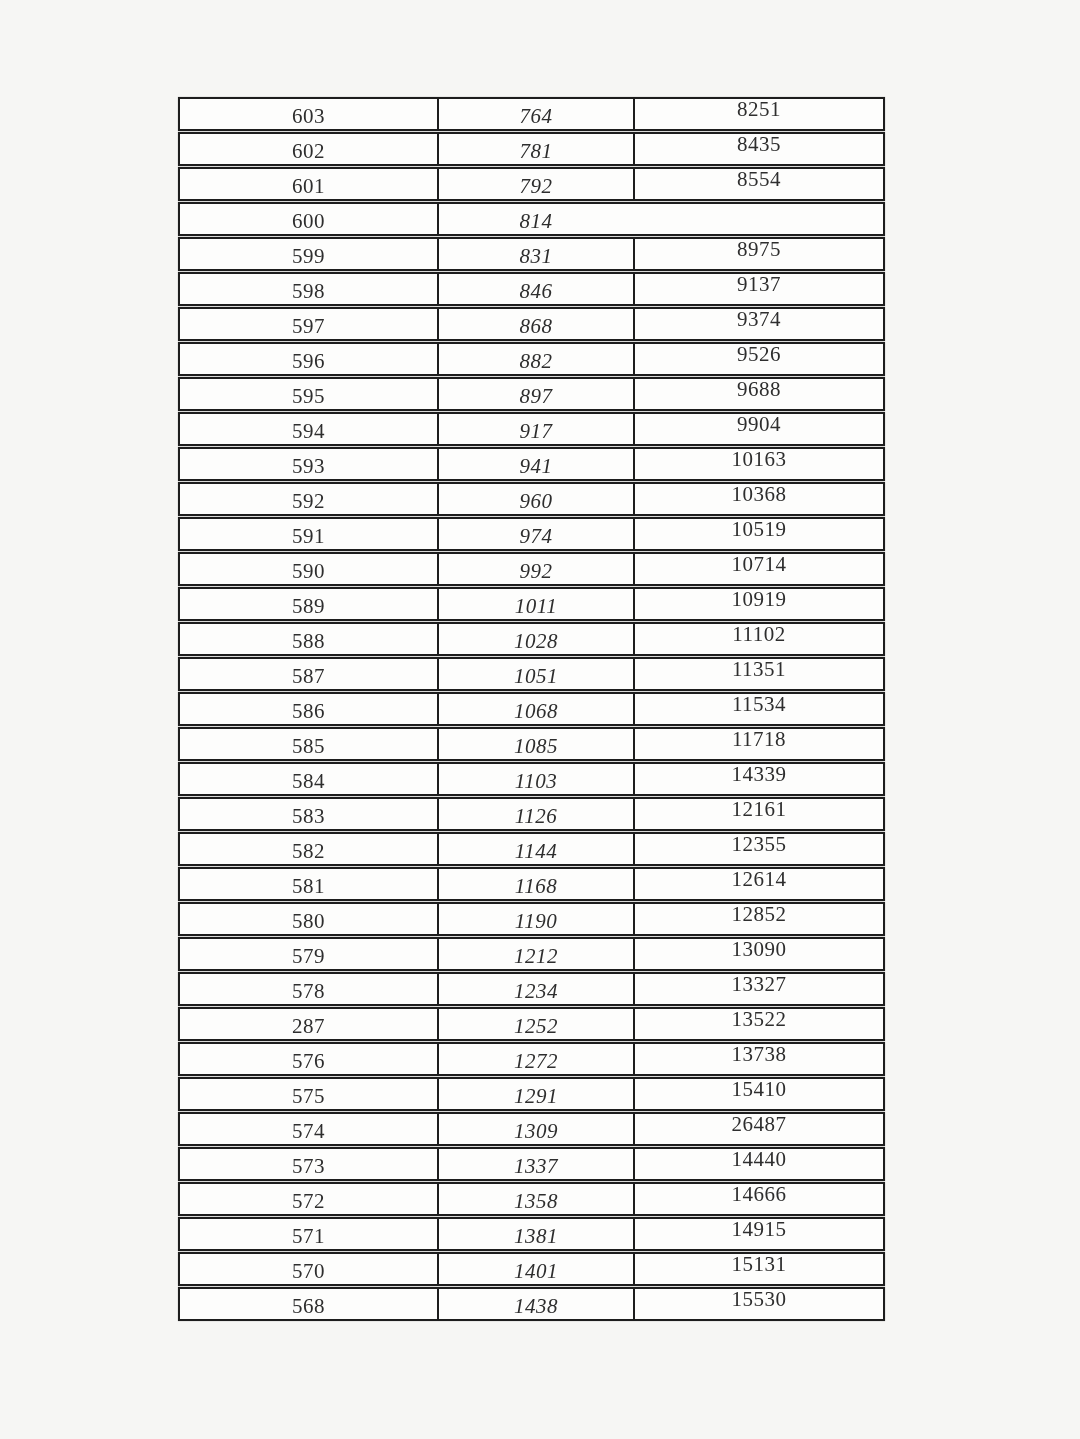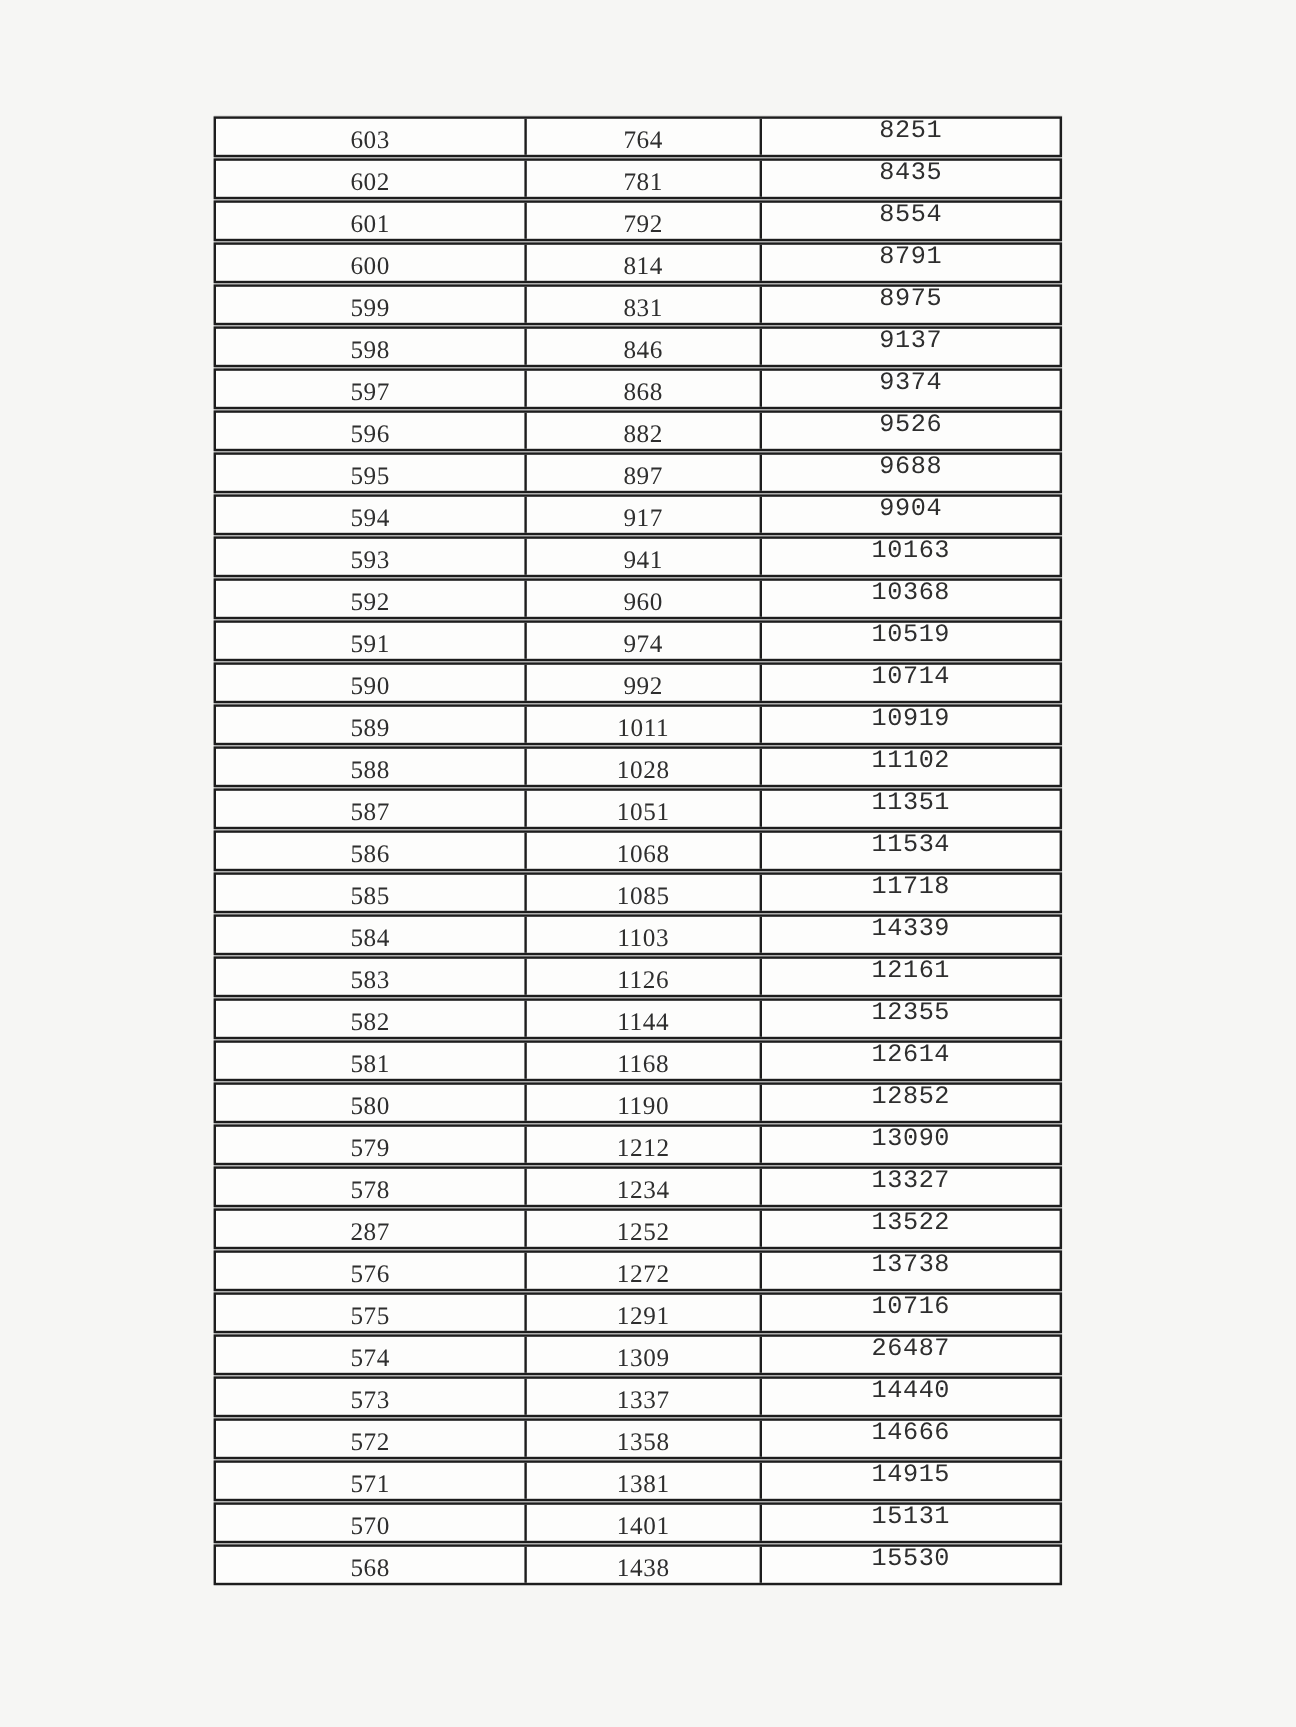--- a/index.html
+++ b/index.html
@@ -39,22 +39,22 @@
     box-sizing: border-box;
     display: flex;
     align-items: center;
     justify-content: center;
     font-size: 21px;
     color: #2e2e2e;
     letter-spacing: 0.5px;
     overflow: hidden;
   }
   .c1 { width: 257px; padding-top: 5px; }
-  .c2 { width: 196px; border-left: 2px solid #1d1d1d; padding-top: 5px; }
-  .c3 { flex: 1; border-left: 2px solid #1d1d1d; padding-bottom: 10px; font-family: Liberation Mono, monospace; }
+  .c2 { width: 196px; border-left: 2px solid #1d1d1d; padding-top: 5px; font-style: italic; }
+  .c3 { flex: 1; border-left: 2px solid #1d1d1d; padding-bottom: 10px; }
 </style>
 </head>
 <body>
 
 <div class="page">
   <div class="score-table">
   <div class="row">
     <div class="cell c1">603</div>
     <div class="cell c2">764</div>
     <div class="cell c3">8251</div>
@@ -68,21 +68,20 @@
 
   <div class="row">
     <div class="cell c1">601</div>
     <div class="cell c2">792</div>
     <div class="cell c3">8554</div>
   </div>
 
   <div class="row">
     <div class="cell c1">600</div>
     <div class="cell c2">814</div>
-    <div class="cell c3">8791</div>
   </div>
 
   <div class="row">
     <div class="cell c1">599</div>
     <div class="cell c2">831</div>
     <div class="cell c3">8975</div>
   </div>
 
   <div class="row">
     <div class="cell c1">598</div>
@@ -218,21 +217,21 @@
 
   <div class="row">
     <div class="cell c1">576</div>
     <div class="cell c2">1272</div>
     <div class="cell c3">13738</div>
   </div>
 
   <div class="row">
     <div class="cell c1">575</div>
     <div class="cell c2">1291</div>
-    <div class="cell c3">10716</div>
+    <div class="cell c3">15410</div>
   </div>
 
   <div class="row">
     <div class="cell c1">574</div>
     <div class="cell c2">1309</div>
     <div class="cell c3">26487</div>
   </div>
 
   <div class="row">
     <div class="cell c1">573</div>

